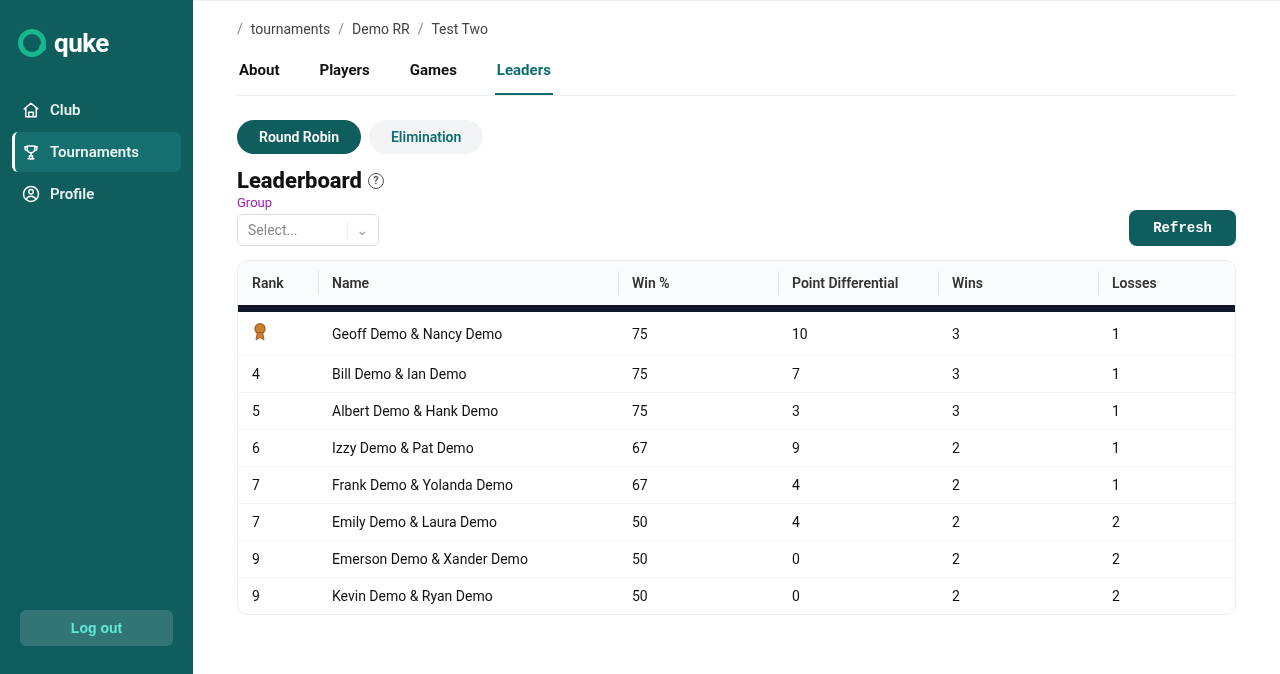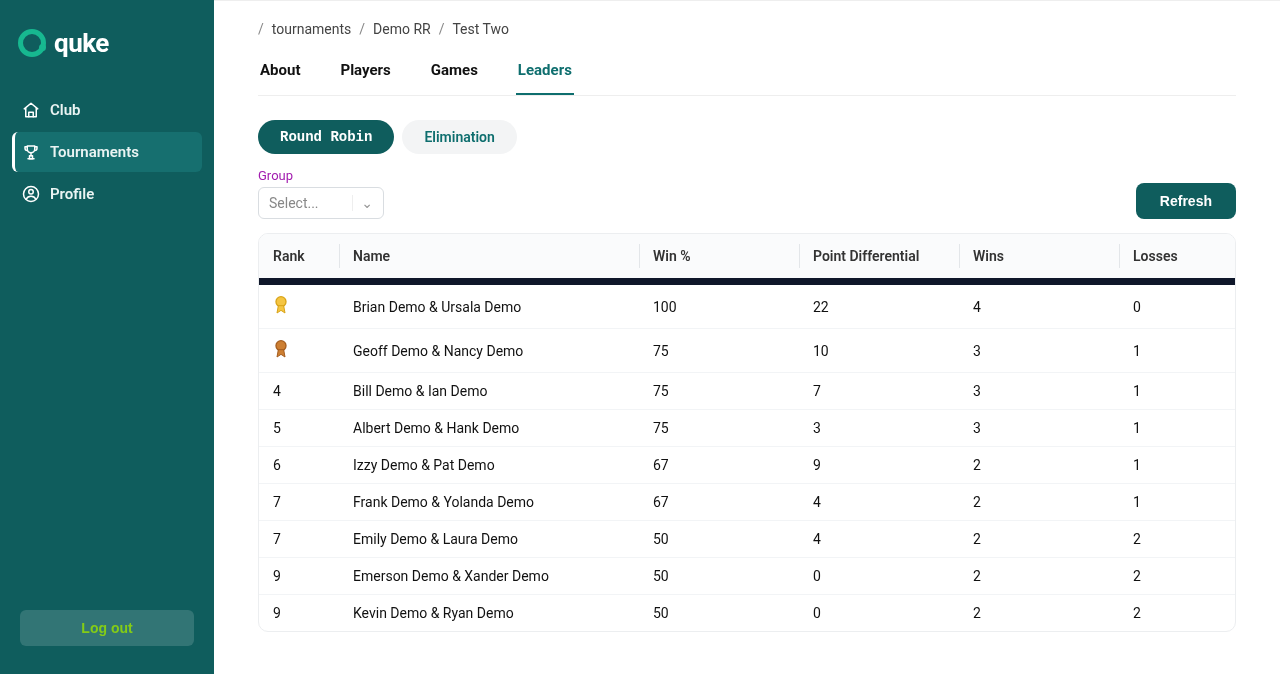--- a/index.html
+++ b/index.html
@@ -1,21 +1,21 @@
 <!DOCTYPE html>
 <html><head>
 <meta charset="utf-8">
 <style>
   * { box-sizing: border-box; margin: 0; padding: 0; }
   html, body { height: 100%; font-family: -apple-system, BlinkMacSystemFont, "Segoe UI", Roboto, Helvetica, Arial, sans-serif; color: #111; }
   body { display: flex; background: #fff; }
 
   
   .sidebar {
-    width: 214px;
+    width: 193px;
     background: #0f5d5d;
     display: flex;
     flex-direction: column;
     padding: 20px 12px;
     color: #fff;
     flex-shrink: 0;
   }
   .logo { display: flex; align-items: center; gap: 8px; padding: 8px 6px 24px; }
   .logo-mark {
     width: 28px; height: 28px; border-radius: 50%;
@@ -35,21 +35,21 @@
     color: #eaf4f3;
     text-align: right;
   }
   .nav-item.active { background: #166f6f; border-left: 3px solid #fff; padding-left: 7px; }
   .nav-icon { width: 18px; height: 18px; display:inline-flex; align-items:center; justify-content:center; }
   .nav-icon svg { width: 18px; height: 18px; stroke: #fff; fill: none; stroke-width: 2; stroke-linecap: round; stroke-linejoin: round; }
 
   .sidebar-spacer { flex: 1; }
   .logout-btn {
     background: rgba(255,255,255,0.15);
-    border: none; color: #84cc16;
+    border: none; color: #5eead4;
     padding: 10px; border-radius: 6px;
     font-size: 14px; font-weight:600; cursor: pointer;
     margin: 0 8px 8px;
   }
 
   
   .main { flex: 1; overflow: auto; }
   .content { padding: 6px 44px 0; border-top: 1px solid #eee; }
 
   .breadcrumb { display:flex; flex-wrap:wrap; gap:8px; align-items:center; padding: 14px 0 10px; color:#555; font-size:14px;}
@@ -59,39 +59,39 @@
   .tabs { display:flex; gap:36px; border-bottom:1px solid #eee; }
   .tab { padding: 14px 2px 14px; font-weight:700; font-size:15px; cursor:pointer; color:#111; border-bottom:2px solid transparent; }
   .tab.active { color:#0e6e6e; border-bottom:2px solid #0e6e6e; }
 
   .subtabs { display:flex; margin: 24px 0 14px; }
   .pill {
     padding: 9px 22px; border-radius: 999px;
     font-size: 14px; font-weight:600; cursor:pointer;
     background:#f3f4f5; color:#0e6e6e;
   }
-  .pill.active { background: #0f5d5d; color:#fff;font-family:Liberation Mono, monospace; }
+  .pill.active { background: #0f5d5d; color:#fff; }
   .pill + .pill { margin-left: 8px; }
 
   .heading-row { display:flex; align-items:center; gap:6px; }
   .page-title { font-size: 22px; font-weight:800; }
   .help-icon { width:16px; height:16px; border:1.5px solid #555; border-radius:50%; display:inline-flex; align-items:center; justify-content:center; font-size:11px; font-weight:700; color:#555; cursor:pointer; }
 
   .toolbar { display:flex; justify-content: space-between; align-items:flex-end; margin-top:2px; }
   .group-label { font-size:13px; color:#a21caf; margin-bottom:4px;}
   .select {
     display:flex; align-items:center; justify-content: space-between;
-    width: 126px; border:1px solid #d9dde1; border-radius:6px;
+    width: 142px; border:1px solid #d9dde1; border-radius:6px;
     padding: 7px 10px; font-size:14px; color:#888; cursor:pointer;
     background:#fff;
   }
   .select .chev { border-left:1px solid #eee; padding-left:8px; color:#999; }
   .refresh-btn {
     background:#0f5d5d; color:#fff; border:none; border-radius:8px;
-    padding:10px 24px; font-size:14px; font-weight:600; cursor:pointer;
+    padding:10px 24px; font-size:14px; font-weight:600; cursor:pointer;font-family:Liberation Mono, monospace;
   }
 
   .table-wrap { border:1px solid #eceef0; border-radius:10px; margin-top:14px; overflow:hidden; }
   table { width:100%; border-collapse:collapse; }
   thead th {
     text-align:left; font-weight:600; font-size:14px; color:#333;
     padding: 14px 14px; background:#fafbfc; border-bottom:7px solid #0f172a;
     position:relative;
   }
   thead th + th::before{
@@ -171,20 +171,24 @@
       <div class="tab">Players</div>
       <div class="tab">Games</div>
       <div class="tab active">Leaders</div>
     </div>
 
     <div class="subtabs">
       <div class="pill active">Round Robin</div>
       <div class="pill">Elimination</div>
     </div>
 
+    <div class="heading-row">
+      <h1 class="page-title">Leaderboard</h1>
+      <span class="help-icon">?</span>
+    </div>
 
     <div class="toolbar">
       <div>
         <div class="group-label">Group</div>
         <div class="select">
           <span>Select...</span>
           <span class="chev">⌄</span>
         </div>
       </div>
       <button class="refresh-btn">Refresh</button>
@@ -207,32 +211,20 @@
             <th>Win %</th>
             <th>Point Differential</th>
             <th>Wins</th>
             <th>Losses</th>
           </tr>
         </thead>
         <tbody id="tbody">
             <tr>
     <td><span class="medal">
     <svg viewBox="0 0 24 30">
-      <circle cx="12" cy="10" r="7.5" fill="#f5c542" stroke="#d9a418" stroke-width="2"></circle>
-      <path d="M8 16 L6 27 L12 23 L18 27 L16 16 Z" fill="#f5c542" stroke="#d9a418" stroke-width="1.5"></path>
-    </svg></span></td>
-    <td>Brian Demo &amp; Ursala Demo</td>
-    <td>100</td>
-    <td>22</td>
-    <td>4</td>
-    <td>0</td>
-            </tr>
-            <tr>
-    <td><span class="medal">
-    <svg viewBox="0 0 24 30">
       <circle cx="12" cy="10" r="7.5" fill="#cd7f32" stroke="#a55d1f" stroke-width="2"></circle>
       <path d="M8 16 L6 27 L12 23 L18 27 L16 16 Z" fill="#cd7f32" stroke="#a55d1f" stroke-width="1.5"></path>
     </svg></span></td>
     <td>Geoff Demo &amp; Nancy Demo</td>
     <td>75</td>
     <td>10</td>
     <td>3</td>
     <td>1</td>
             </tr>
             <tr>

